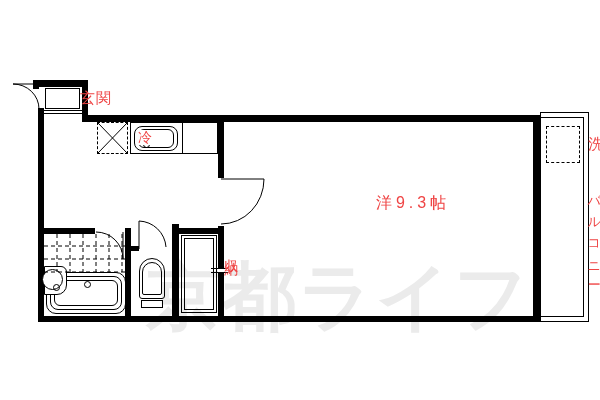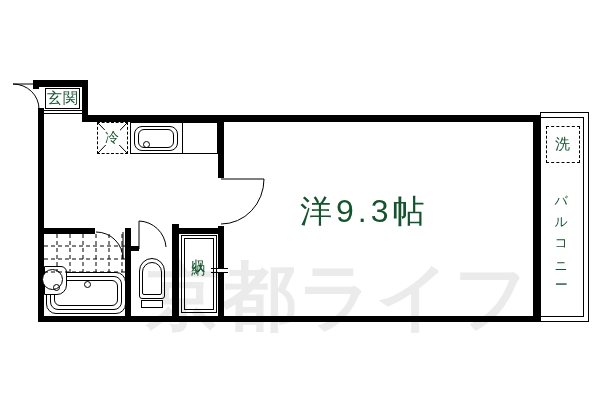--- a/index.html
+++ b/index.html
@@ -2,21 +2,21 @@
 <html><head>
 <meta charset="utf-8">
 <style>
   html,body{margin:0;padding:0;background:#fff;}
   #canvas{position:relative;width:600px;height:400px;background:#fff;overflow:hidden;
           font-family:"Liberation Sans","DejaVu Sans",sans-serif;color:#000;}
   .wall{position:absolute;background:#000;z-index:2;}
   .ln{position:absolute;background:#000;z-index:2;}
   .box{position:absolute;box-sizing:border-box;border:1px solid #000;z-index:2;background:transparent;}
   .dash{position:absolute;box-sizing:border-box;border:1px dashed #000;z-index:2;}
-  .lbl{position:absolute;z-index:4;color:#14532d;line-height:1.05;white-space:nowrap;}
+  .lbl{position:absolute;z-index:4;color:#ef4444;line-height:1.05;white-space:nowrap;margin-left:33px;}
   .vtext{writing-mode:vertical-rl;text-orientation:mixed;}
   #watermark{position:absolute;left:146px;top:248px;z-index:1;
              font-size:74px;font-weight:bold;letter-spacing:2px;color:#ebebeb;white-space:nowrap;}
   svg.overlay{position:absolute;left:0;top:0;z-index:2;}
   .gap{position:absolute;background:#fff;z-index:2;}
 </style>
 </head>
 <body>
 
 <div id="canvas">
@@ -69,21 +69,21 @@
   <div class="ln" style="left:211px;top:268px;width:17px;height:1px;z-index:3;"></div>
   <div class="ln" style="left:211px;top:272px;width:17px;height:1px;z-index:3;"></div>
   <div class="lbl vtext" style="left:191px;top:248px;font-size:14px;letter-spacing:3px;">収納</div>
 
   <div class="box" style="left:540px;top:112px;width:49px;height:210px;"></div>
   <div class="box" style="left:540px;top:117px;width:44px;height:200px;"></div>
   <div class="dash" style="left:546px;top:126px;width:34px;height:37px;"></div>
   <div class="lbl" style="left:555px;top:136px;font-size:15px;">洗</div>
   <div class="lbl vtext" style="left:554px;top:186px;font-size:13px;letter-spacing:8px;">バルコニー</div>
 
-  <div class="lbl" style="left:300px;top:195px;width:160px;text-align:left;font-size:32px;letter-spacing:4px;">洋9.3帖</div>
+  <div class="lbl" style="left:300px;top:195px;width:160px;text-align:center;font-size:16px;letter-spacing:4px;">洋9.3帖</div>
 
   <svg class="overlay" width="600" height="400" viewBox="0 0 600 400">
 
     <path d="M13 84 L39 84" stroke="#000" stroke-width="1" fill="none"></path>
     <path d="M13 84 A26 25 0 0 1 39 109" stroke="#000" stroke-width="1" fill="none"></path>
 
     <path d="M123 232 L123 259" stroke="#000" stroke-width="1" fill="none"></path>
     <path d="M96 232 A27 27 0 0 1 123 259" stroke="#000" stroke-width="1" fill="none"></path>
 
     <path d="M139 221 L139 249" stroke="#000" stroke-width="1" fill="none"></path>

